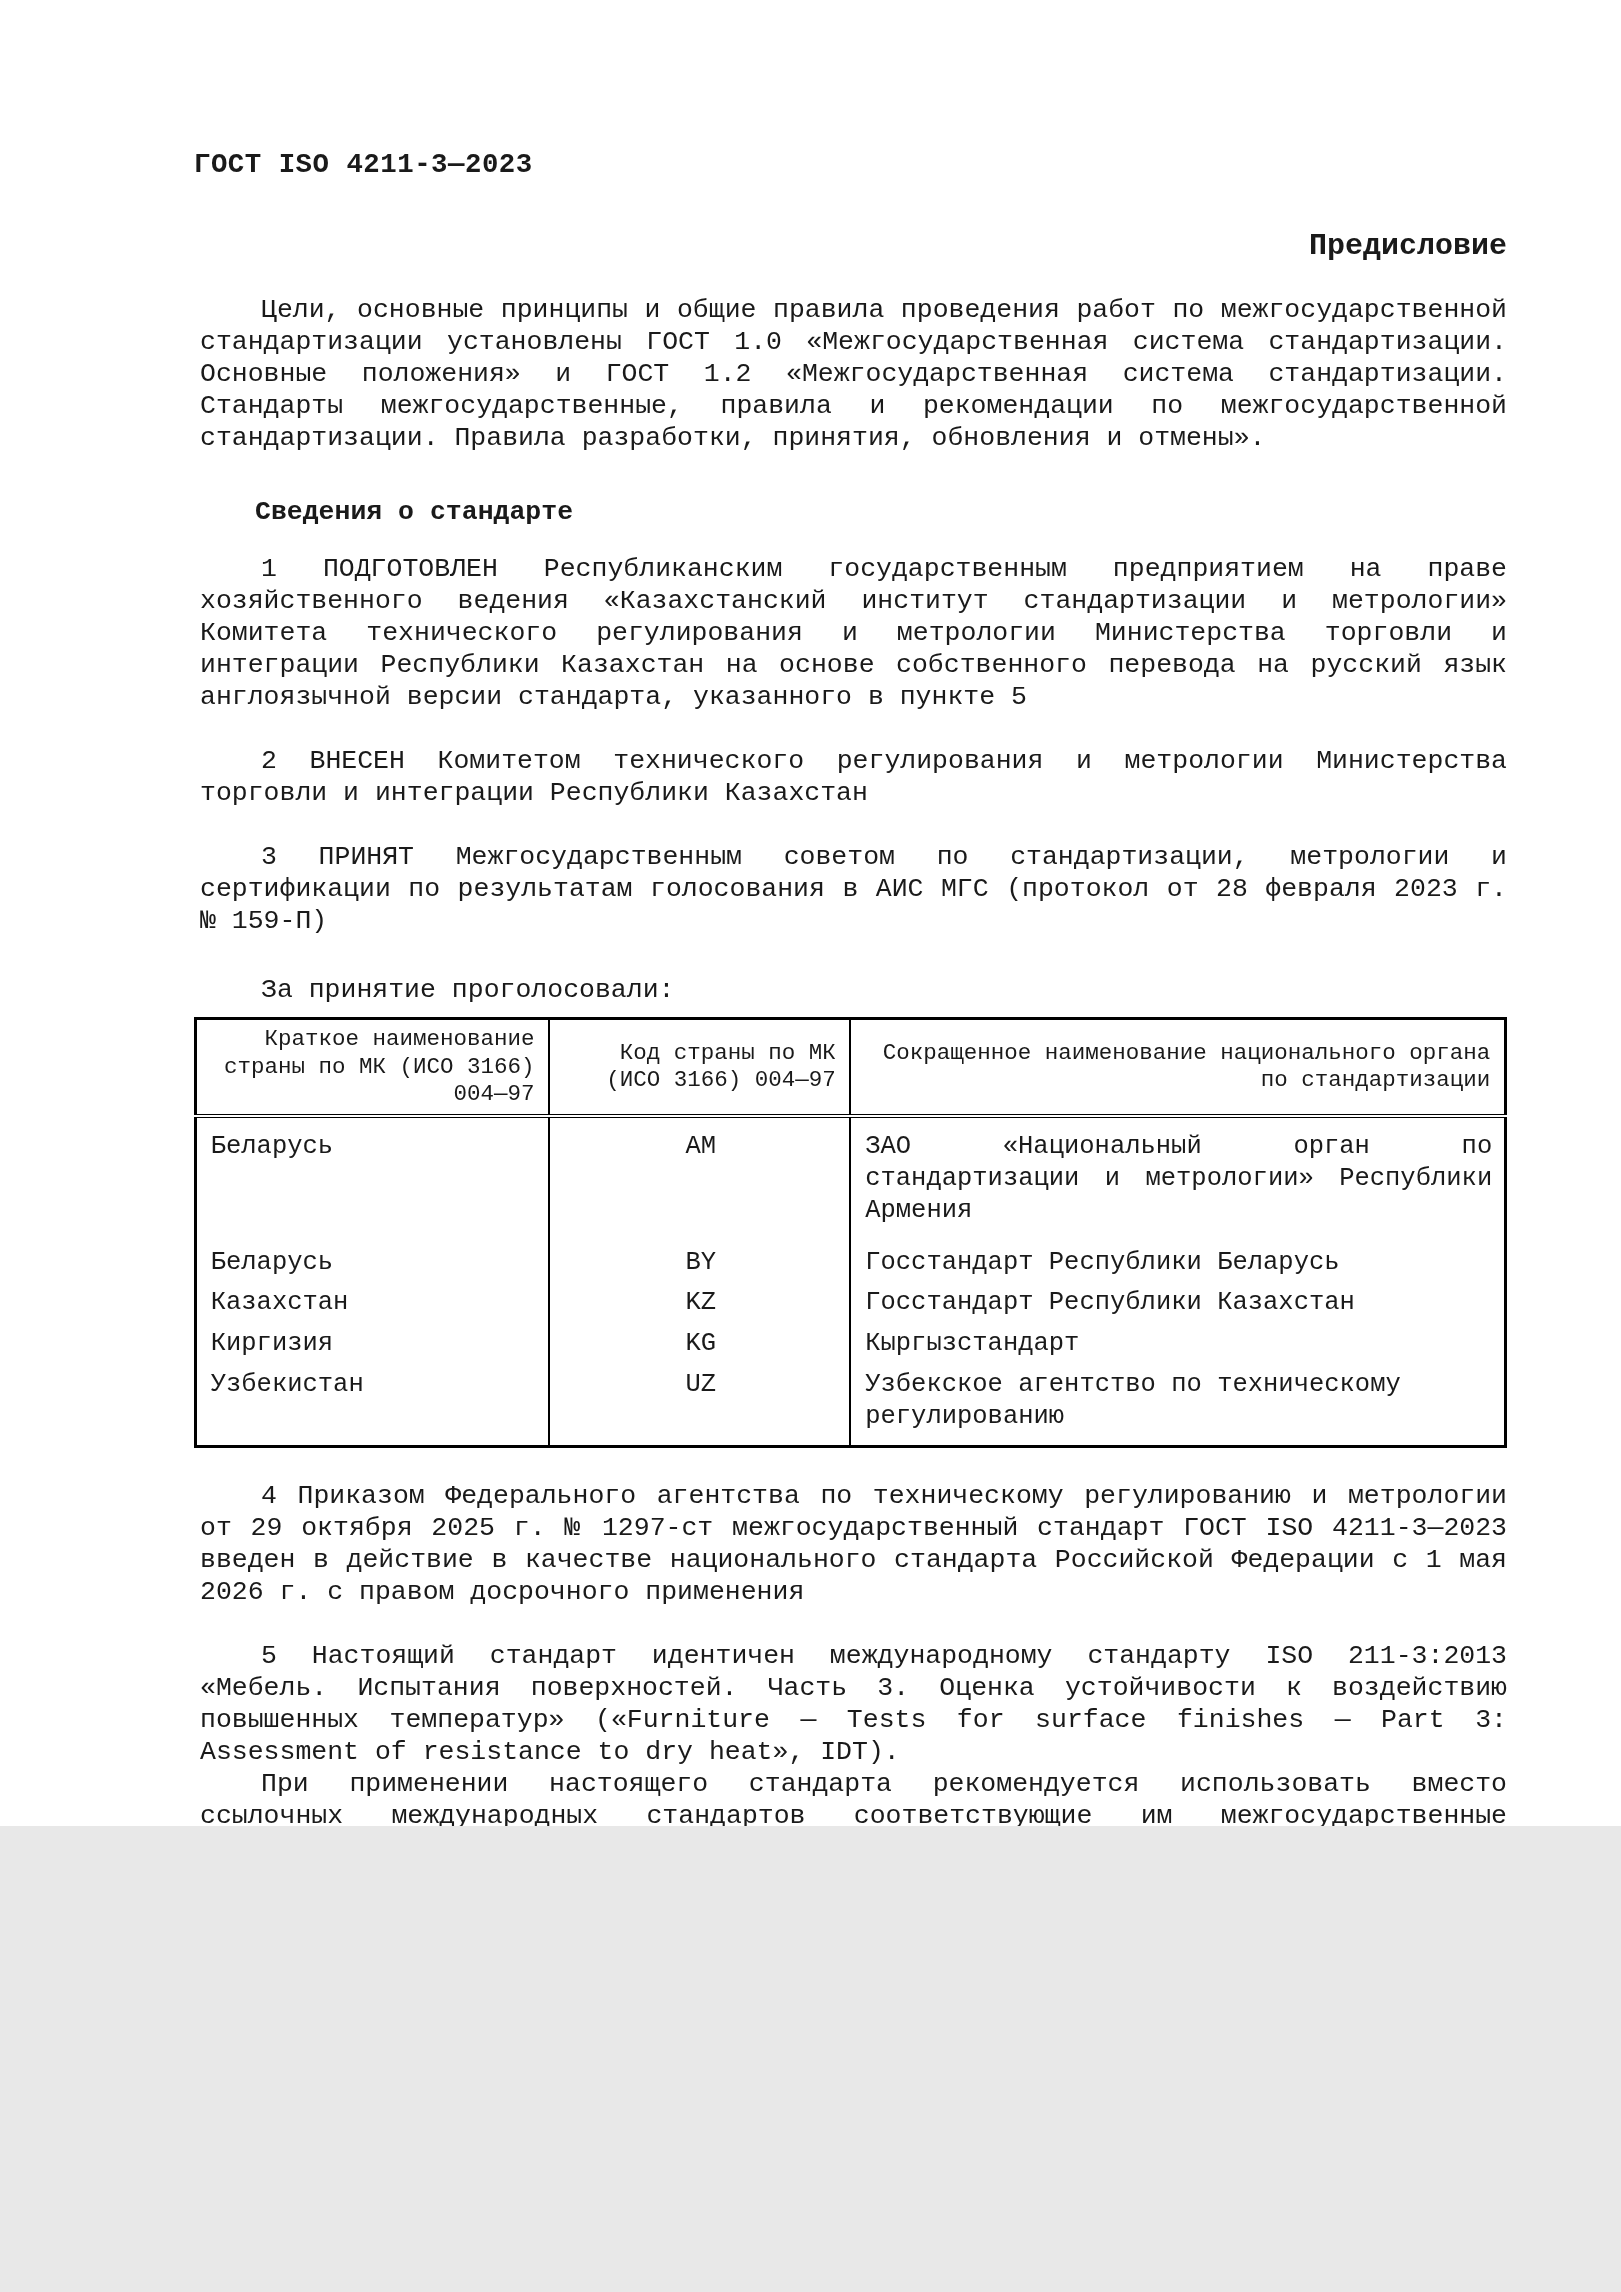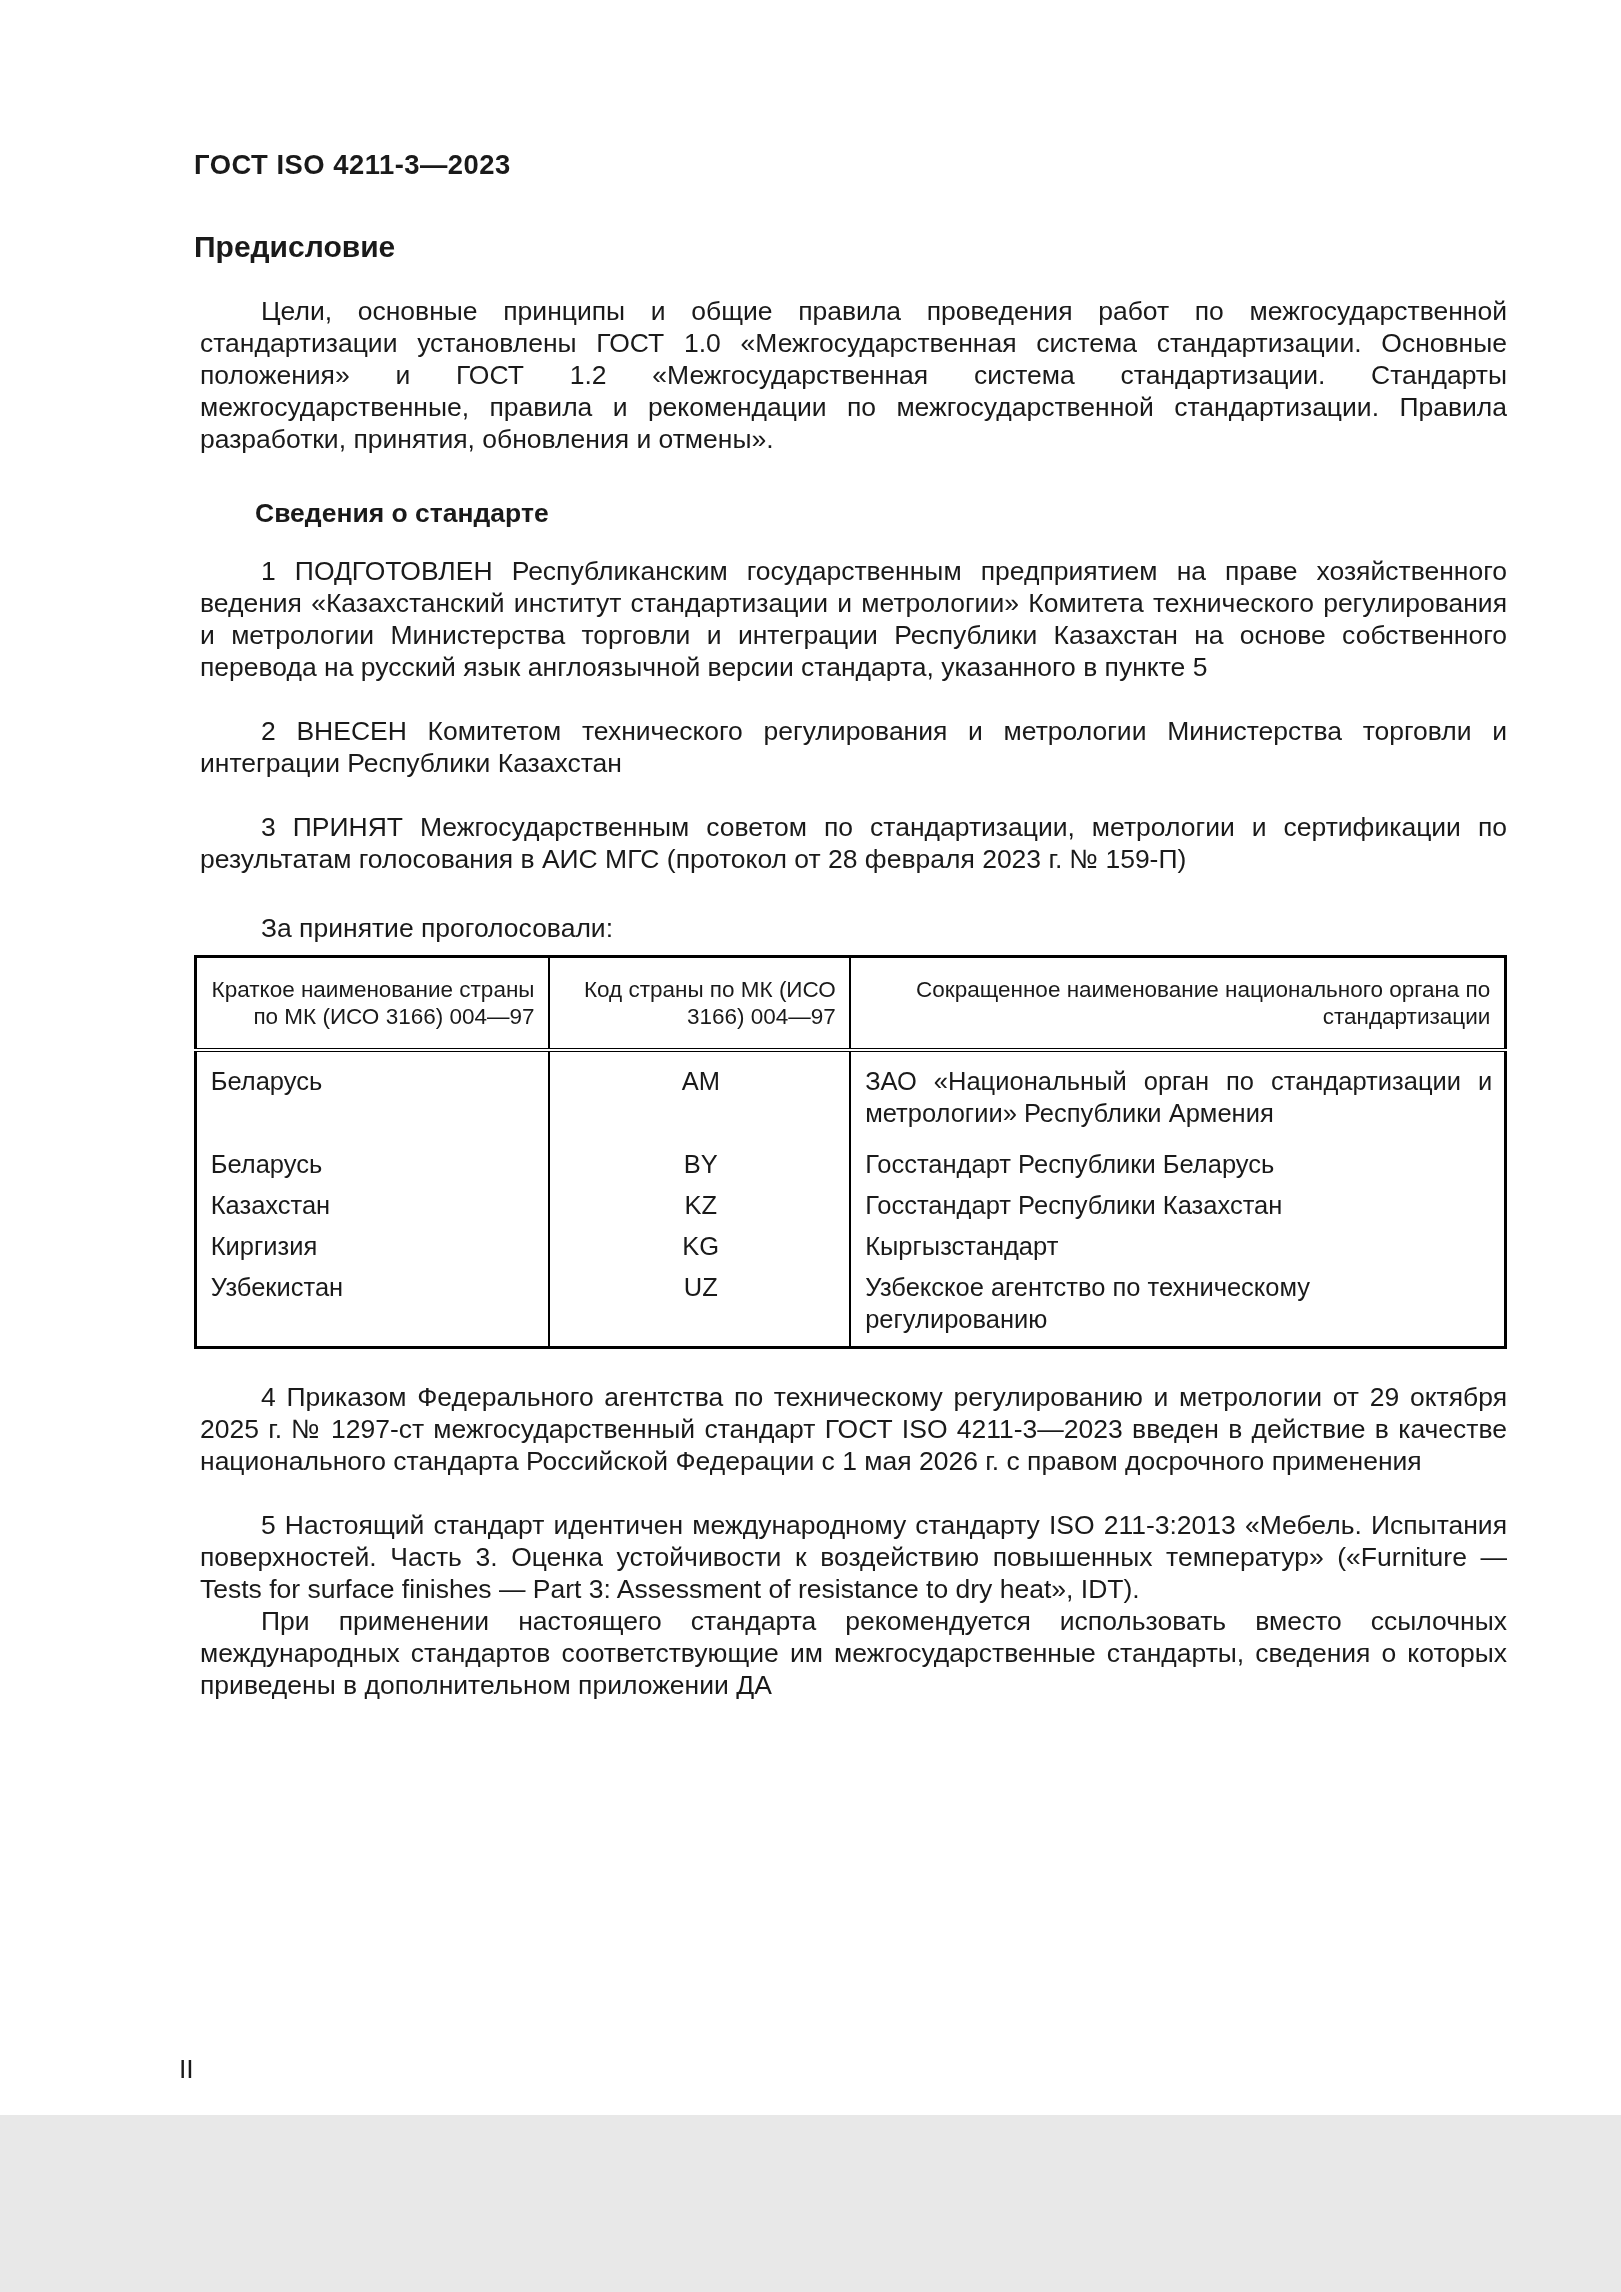--- a/index.html
+++ b/index.html
@@ -3,40 +3,40 @@
 <meta charset="utf-8">
 <style>
   html, body {
     margin: 0;
     padding: 0;
     background: #e8e8e8;
   }
   .page {
     position: relative;
     width: 1621px;
-    height: 2115px;
+    height: 1826px;
     background: #ffffff;
-    font-family: Liberation Sans, sans-serif;
+    font-family: Liberation Mono, monospace;
     color: #1a1a1a;
     overflow: hidden;
   }
   .content {
     position: absolute;
     left: 194px;
     top: 149px;
     width: 1313px;
   }
   .doc-code {
     font-size: 27.4px;
     font-weight: 700;
     letter-spacing: 0.5px;
   }
   .title {
     margin: 49px 0 15px 0;
-    text-align: left;
+    text-align: right;
     font-size: 30px;
     font-weight: 700;
   }
   .para {
     margin: 0;
     font-size: 26.5px;
     line-height: 32px;
     text-align: justify;
   }
   .indent { text-indent: 61px; margin-left: 6px; }

